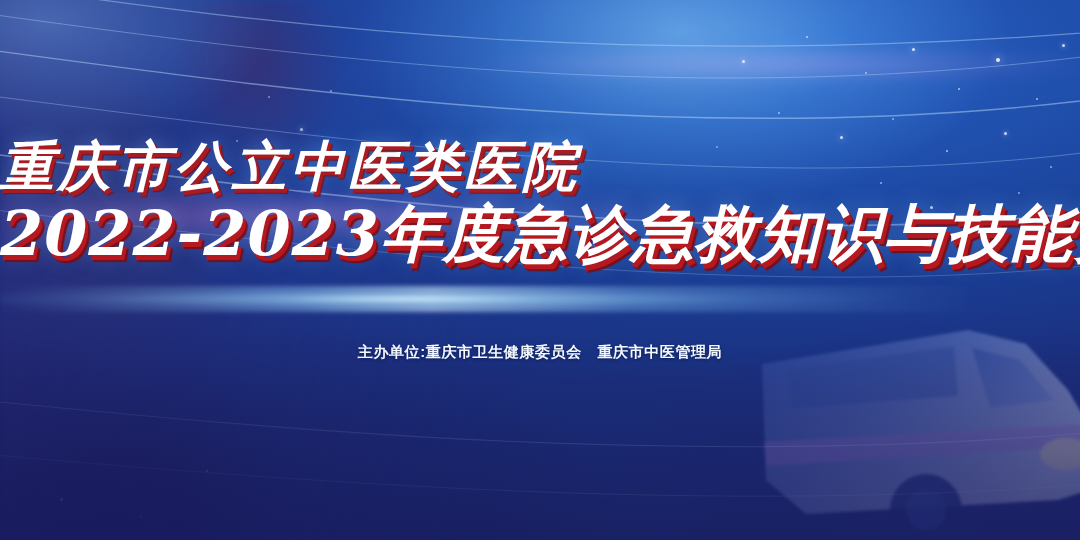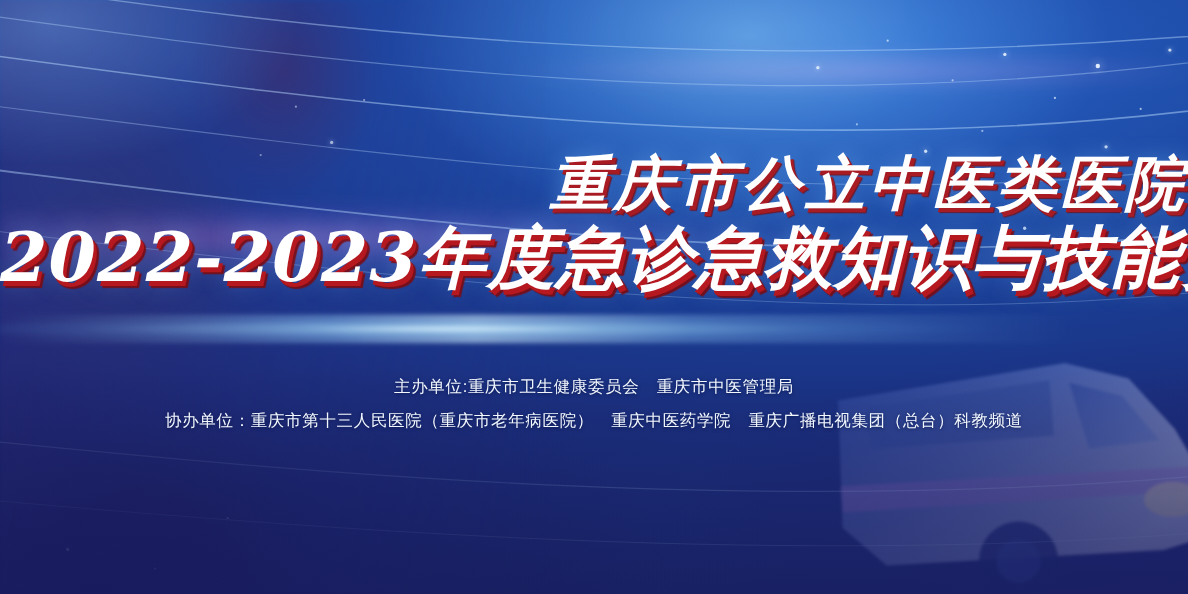--- a/index.html
+++ b/index.html
@@ -73,21 +73,21 @@
       linear-gradient(90deg, rgba(120,190,255,0) 0%, rgba(160,215,255,.35) 28%, rgba(210,240,255,.55) 40%, rgba(150,205,255,.28) 58%, rgba(110,180,255,0) 90%);
     filter:blur(2px);
     mix-blend-mode:screen;
   }
   .star{position:absolute;border-radius:50%;background:#eaf4ff;}
 
   
   .content{position:absolute;inset:0;}
 
   .title-block{
-    position:absolute;left:0;right:0;top:138px;text-align:right;
+    position:absolute;left:0;right:0;top:138px;text-align:left;
   }
   .title-line1{
     font-family:"DejaVu Serif","Liberation Serif",serif;
     font-weight:700;
     font-size:54px;
     letter-spacing:4px;
     color:#ffffff;
     line-height:1.05;
     font-style:italic;
     text-shadow:
@@ -112,21 +112,21 @@
     white-space:nowrap;
   }
 
   .credits{
     position:absolute;left:0;right:0;top:336px;
     text-align:center;
     color:#ffffff;
   }
   .credit-line{
     font-size:15px;
-    font-weight:400;
+    font-weight:700;
     letter-spacing:.6px;
     line-height:31px;
     color:#f3f8ff;
     text-shadow:0 1px 3px rgba(8,20,70,.75);
     white-space:nowrap;
   }
 </style>
 </head>
 <body>
 
@@ -211,17 +211,16 @@
 
   <div class="content">
 
     <div class="title-block">
       <div class="title-line1">重庆市公立中医类医院</div>
       <div class="title-line2">2022-2023年度急诊急救知识与技能竞赛</div>
     </div>
 
     <div class="credits">
       <div class="credit-line">主办单位:重庆市卫生健康委员会　重庆市中医管理局</div>
-      <div class="credit-line">协办单位：重庆市第十三人民医院（重庆市老年病医院）　重庆中医药学院　重庆广播电视集团（总台）科教频道</div>
     </div>
 
   </div>
 </div>
 
 </body></html>

